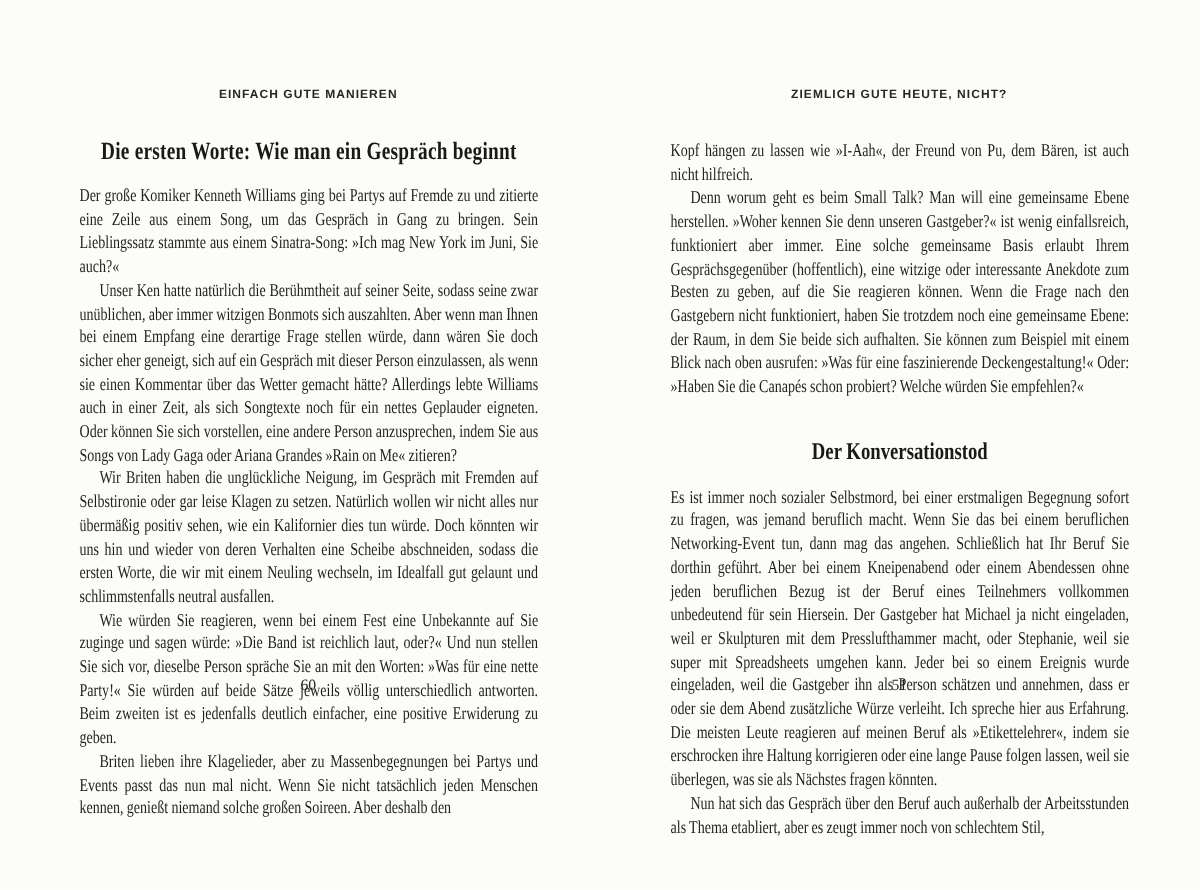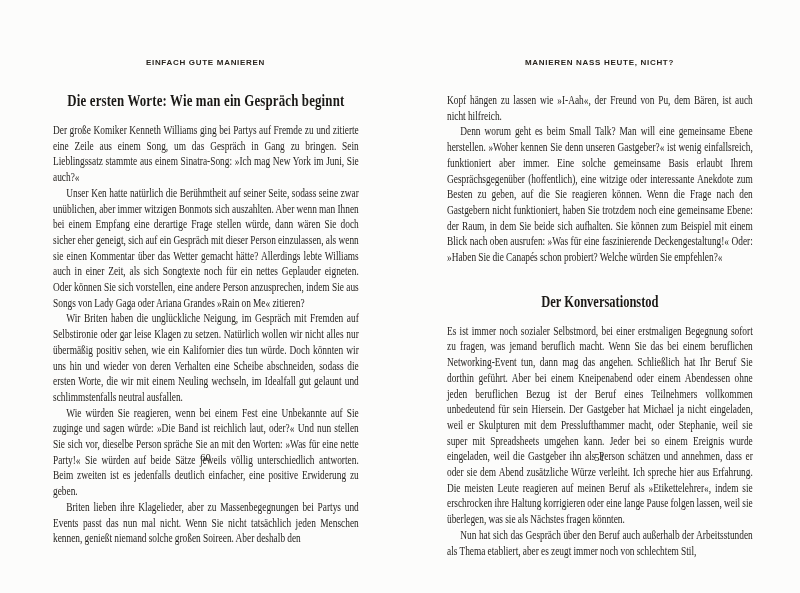--- a/index.html
+++ b/index.html
@@ -95,21 +95,21 @@
       <p class="para">Unser Ken hatte natürlich die Berühmtheit auf seiner Seite, sodass seine zwar unüblichen, aber immer witzigen Bonmots sich auszahlten. Aber wenn man Ihnen bei einem Empfang eine derartige Frage stellen würde, dann wä­ren Sie doch sicher eher geneigt, sich auf ein Gespräch mit dieser Person ein­zulassen, als wenn sie einen Kommentar über das Wetter gemacht hätte? Al­lerdings lebte Williams auch in einer Zeit, als sich Songtexte noch für ein nettes Geplauder eigneten. Oder können Sie sich vorstellen, eine andere Per­son anzusprechen, indem Sie aus Songs von Lady Gaga oder Ariana Gran­des »Rain on Me« zitieren?</p>
       <p class="para">Wir Briten haben die unglückliche Neigung, im Gespräch mit Fremden auf Selbstironie oder gar leise Klagen zu setzen. Natürlich wollen wir nicht alles nur übermäßig positiv sehen, wie ein Kalifornier dies tun würde. Doch könnten wir uns hin und wieder von deren Verhalten eine Scheibe abschnei­den, sodass die ersten Worte, die wir mit einem Neuling wechseln, im Ideal­fall gut gelaunt und schlimmstenfalls neutral ausfallen.</p>
       <p class="para">Wie würden Sie reagieren, wenn bei einem Fest eine Unbekannte auf Sie zuginge und sagen würde: »Die Band ist reichlich laut, oder?« Und nun stel­len Sie sich vor, dieselbe Person spräche Sie an mit den Worten: »Was für eine nette Party!« Sie würden auf beide Sätze jeweils völlig unterschiedlich antworten. Beim zweiten ist es jedenfalls deutlich einfacher, eine positive Er­widerung zu geben.</p>
       <p class="para">Briten lieben ihre Klagelieder, aber zu Massenbegegnungen bei Partys und Events passt das nun mal nicht. Wenn Sie nicht tatsächlich jeden Men­schen kennen, genießt niemand solche großen Soireen. Aber deshalb den</p>
     </div>
 
     <div class="page-number">60</div>
   </section>
 
   <section class="page page-right">
-    <div class="running-head">MANIEREN NASS HEUTE, NICHT?</div>
+    <div class="running-head">ZIEMLICH GUTE HEUTE, NICHT?</div>
 
     <div class="text-block">
       <p class="para no-indent">Kopf hängen zu lassen wie »I-Aah«, der Freund von Pu, dem Bären, ist auch nicht hilfreich.</p>
       <p class="para">Denn worum geht es beim Small Talk? Man will eine gemeinsame Ebene herstellen. »Woher kennen Sie denn unseren Gastgeber?« ist wenig einfalls­reich, funktioniert aber immer. Eine solche gemeinsame Basis erlaubt Ihrem Gesprächsgegenüber (hoffentlich), eine witzige oder interessante Anekdote zum Besten zu geben, auf die Sie reagieren können. Wenn die Frage nach den Gastgebern nicht funktioniert, haben Sie trotzdem noch eine gemein­same Ebene: der Raum, in dem Sie beide sich aufhalten. Sie können zum Beispiel mit einem Blick nach oben ausrufen: »Was für eine faszinierende Deckengestaltung!« Oder: »Haben Sie die Canapés schon probiert? Welche würden Sie empfehlen?«</p>
       <h2 class="subheading">Der Konversationstod</h2>
       <p class="para no-indent">Es ist immer noch sozialer Selbstmord, bei einer erstmaligen Begegnung so­fort zu fragen, was jemand beruflich macht. Wenn Sie das bei einem beruf­lichen Networking-Event tun, dann mag das angehen. Schließlich hat Ihr Beruf Sie dorthin geführt. Aber bei einem Kneipenabend oder einem Abend­essen ohne jeden beruflichen Bezug ist der Beruf eines Teilnehmers vollkom­men unbedeutend für sein Hiersein. Der Gastgeber hat Michael ja nicht eingeladen, weil er Skulpturen mit dem Presslufthammer macht, oder Ste­phanie, weil sie super mit Spreadsheets umgehen kann. Jeder bei so einem Er­eignis wurde eingeladen, weil die Gastgeber ihn als Person schätzen und an­nehmen, dass er oder sie dem Abend zusätzliche Würze verleiht. Ich spreche hier aus Erfahrung. Die meisten Leute reagieren auf meinen Beruf als »Eti­kettelehrer«, indem sie erschrocken ihre Haltung korrigieren oder eine lange Pause folgen lassen, weil sie überlegen, was sie als Nächstes fragen könnten.</p>
       <p class="para">Nun hat sich das Gespräch über den Beruf auch außerhalb der Arbeits­stunden als Thema etabliert, aber es zeugt immer noch von schlechtem Stil,</p>
     </div>
 
     <div class="page-number">51</div>

